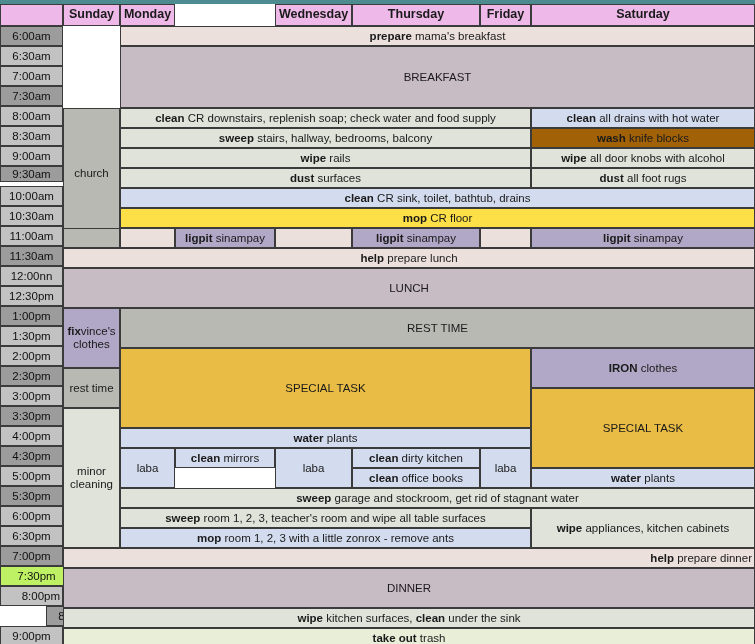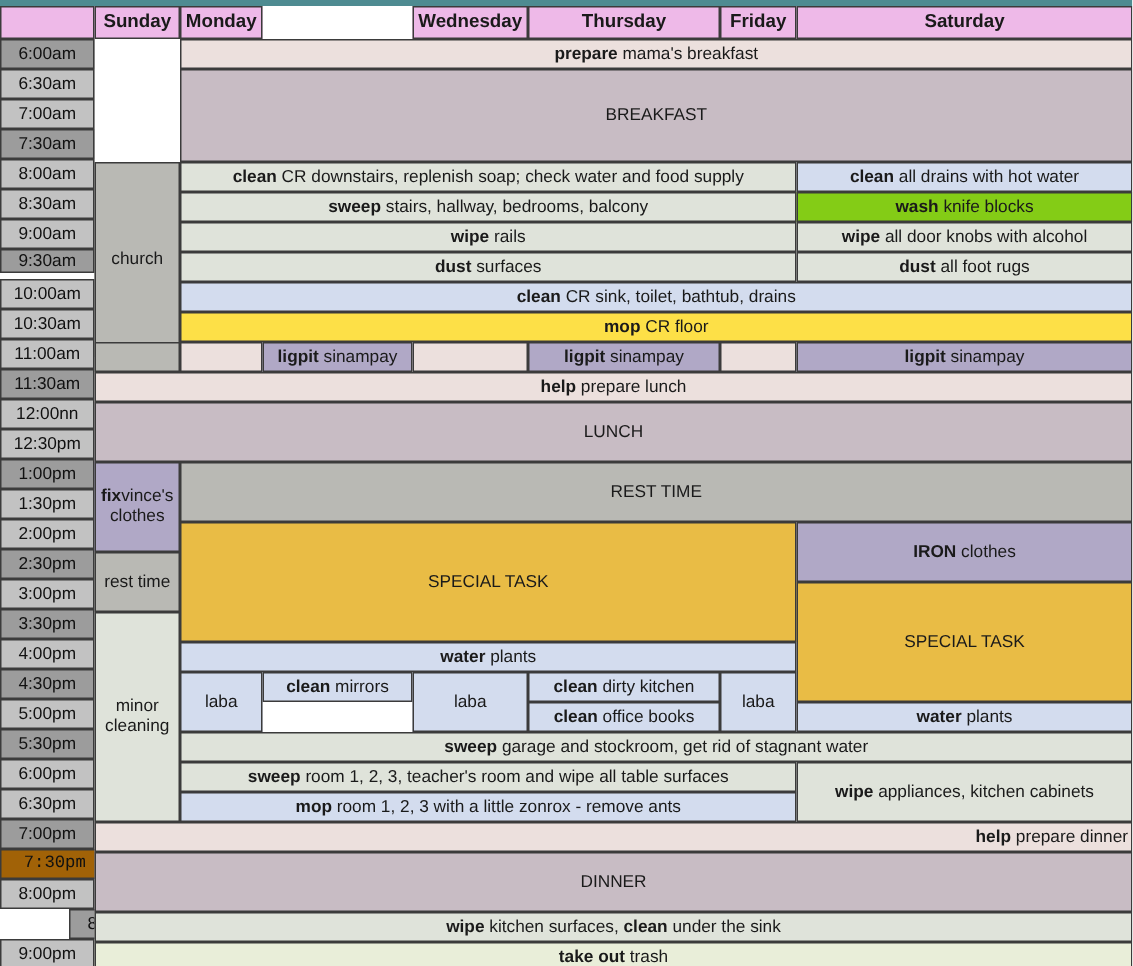--- a/index.html
+++ b/index.html
@@ -154,24 +154,24 @@
       </div>
       <div class="cell timecell" style="left: 0px; top: 502px; width: 63px; height: 20px; background: rgb(194, 194, 194);">
         <span>6:00pm</span>
       </div>
       <div class="cell timecell" style="left: 0px; top: 522px; width: 63px; height: 20px; background: rgb(194, 194, 194);">
         <span>6:30pm</span>
       </div>
       <div class="cell timecell" style="left: 0px; top: 542px; width: 63px; height: 20px; background: rgb(156, 156, 156);">
         <span>7:00pm</span>
       </div>
-      <div class="cell timecell" style="left: 0px; top: 562px; width: 73px; height: 20px; background: #a16207; font-family: Liberation Mono, monospace;">
+      <div class="cell timecell" style="left: 0px; top: 562px; width: 73px; height: 20px; background: #bef264;">
         <span>7:30pm</span>
       </div>
-      <div class="cell timecell" style="left: 0px; top: 582px; width: 63px; height: 20px; background: rgb(194, 194, 194);">
+      <div class="cell timecell" style="left: 0px; top: 582px; width: 63px; height: 20px; background: rgb(194, 194, 194); justify-content: flex-end;">
         <span>8:00pm</span>
       </div>
       <div class="cell timecell" style="left: 0px; top: 602px; width: 63px; height: 20px; background: rgb(156, 156, 156); margin-left: 46px;">
         <span>8:30pm</span>
       </div>
       <div class="cell timecell" style="left: 0px; top: 622px; width: 63px; height: 20px; background: rgb(194, 194, 194);">
         <span>9:00pm</span>
       </div>
       <div class="cell " style="left: 120px; top: 22px; width: 635px; height: 20px; background: rgb(236, 224, 221);">
         <span><span class="b">prepare</span><span> mama's breakfast</span></span>
@@ -190,21 +190,21 @@
       </div>
       <div class="cell " style="left: 120px; top: 144px; width: 411px; height: 20px; background: rgb(223, 227, 218);">
         <span><span class="b">wipe</span><span> rails</span></span>
       </div>
       <div class="cell " style="left: 120px; top: 164px; width: 411px; height: 20px; background: rgb(223, 227, 218);">
         <span><span class="b">dust</span><span> surfaces</span></span>
       </div>
       <div class="cell " style="left: 531px; top: 104px; width: 224px; height: 20px; background: rgb(211, 220, 238);">
         <span><span class="b">clean</span><span> all drains with hot water</span></span>
       </div>
-      <div class="cell " style="left: 531px; top: 124px; width: 224px; height: 20px; background: #84cc16;">
+      <div class="cell " style="left: 531px; top: 124px; width: 224px; height: 20px; background: #a16207;">
         <span><span class="b">wash</span><span> knife blocks</span></span>
       </div>
       <div class="cell " style="left: 531px; top: 144px; width: 224px; height: 20px; background: rgb(223, 227, 218);">
         <span><span class="b">wipe</span><span> all door knobs with alcohol</span></span>
       </div>
       <div class="cell " style="left: 531px; top: 164px; width: 224px; height: 20px; background: rgb(223, 227, 218);">
         <span><span class="b">dust</span><span> all foot rugs</span></span>
       </div>
       <div class="cell " style="left: 120px; top: 184px; width: 635px; height: 20px; background: rgb(211, 220, 238);">
         <span><span class="b">clean</span><span> CR sink, toilet, bathtub, drains</span></span>

